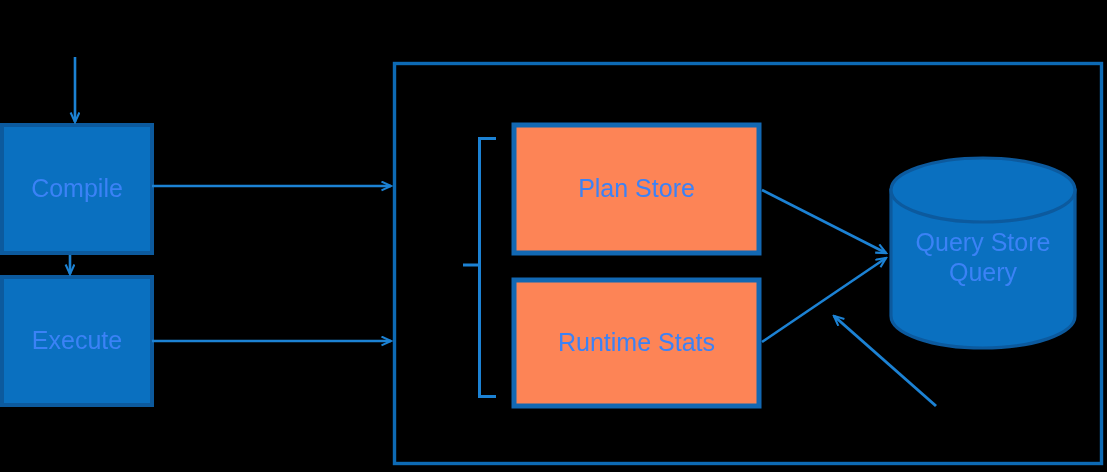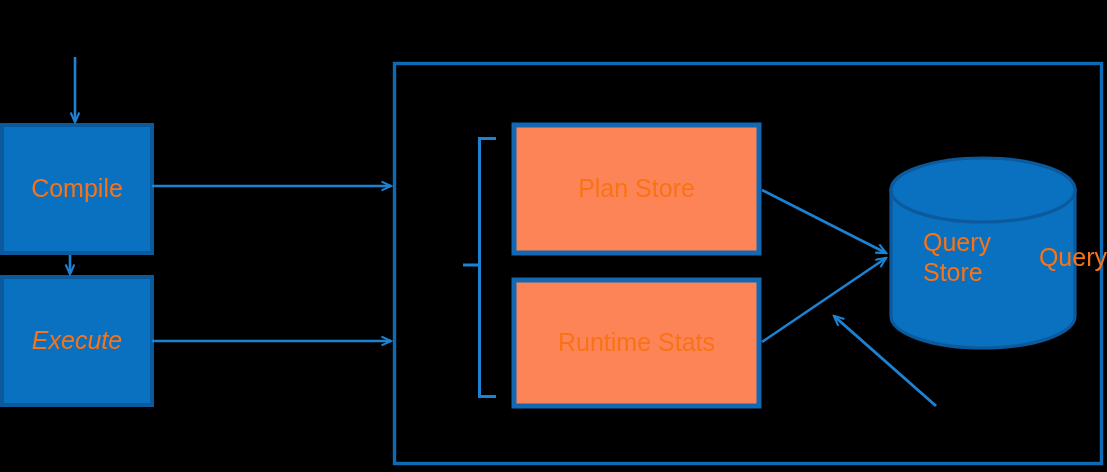--- a/index.html
+++ b/index.html
@@ -23,22 +23,22 @@
     left: 0;
     top: 0;
     width: 1107px;
     height: 472px;
   }
   .node-label {
     position: absolute;
     display: flex;
     align-items: center;
     justify-content: center;
-    text-align: left;
-    color: #f97316;
+    text-align: center;
+    color: #3b82f6;
     pointer-events: none;
     line-height: 1.18;
     white-space: pre-line;
   }
   .label-compile, .label-execute {
     font-size: 25px;
   }
   .label-plan, .label-runtime {
     font-size: 25px;
   }
@@ -91,24 +91,24 @@
 
     <path d="M762,190 L886,253" fill="none" stroke="#1c82d4" stroke-width="2.6" marker-end="url(#arrowOpenSm)"></path>
 
     <path d="M762,342 L886,258" fill="none" stroke="#1c82d4" stroke-width="2.6" marker-end="url(#arrowOpenSm)"></path>
 
     <path d="M936,406 L834,316" fill="none" stroke="#1c82d4" stroke-width="3" marker-end="url(#arrowOpenSm)"></path>
   </svg>
 
   <div class="node-label label-compile" style="left:2px; top:125px; width:150px; height:128px;">Compile</div>
 
-  <div class="node-label label-execute" style="left:2px; top:277px; width:150px; height:128px;font-style:italic;">Execute</div>
+  <div class="node-label label-execute" style="left:2px; top:277px; width:150px; height:128px;">Execute</div>
 
   <div class="node-label label-runtime" style="left:514px; top:280px; width:245px; height:126px;">Runtime Stats</div>
 
   <div class="node-label label-plan" style="left:514px; top:125px; width:245px; height:128px;">Plan Store</div>
 
-  <div class="node-label label-cyl" style="left:891px; top:200px; width:184px; height:115px; flex-direction:row;padding-left:32px;">
+  <div class="node-label label-cyl" style="left:891px; top:200px; width:184px; height:115px; flex-direction:column;">
     <span>Query Store</span>
     <span>Query</span>
   </div>
 
 </div>
 
 </body></html>

